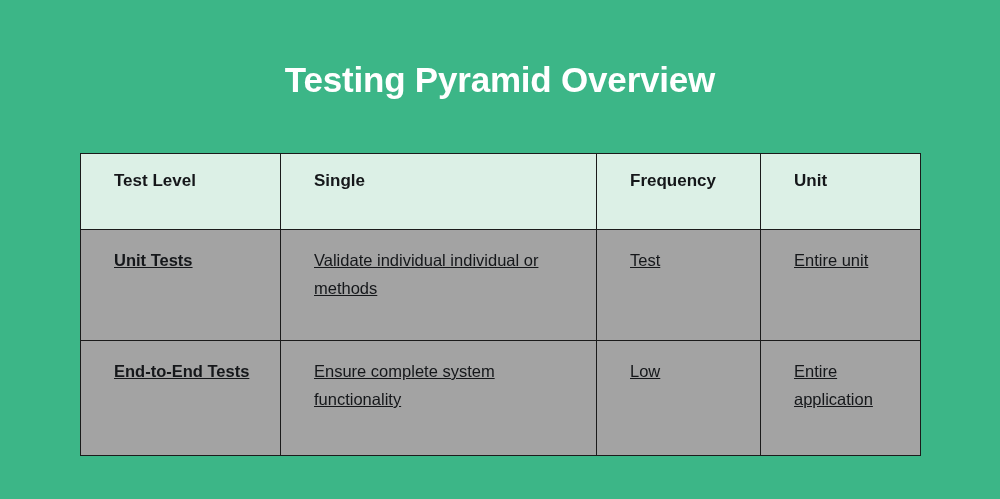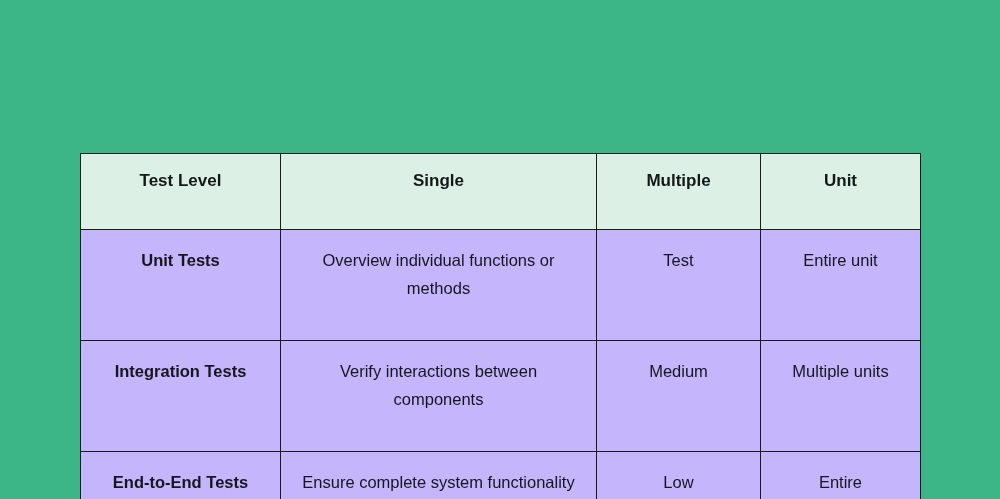--- a/index.html
+++ b/index.html
@@ -40,84 +40,80 @@
   table.data-table {
     width: 840px;
     border-collapse: collapse;
     table-layout: fixed;
     background: #ffffff;
     border: 1.5px solid #1b1b1b;
   }
   table.data-table th,
   table.data-table td {
     border: 1.5px solid #1b1b1b;
-    text-align: center;
+    text-align: left;
     vertical-align: top;
-    padding: 16px 18px 16px 18px;
+    padding: 16px 18px 16px 33px;
     font-size: 16.5px;
     line-height: 28px;
     color: #15171a;
   }
   table.data-table thead th {
     background: #dcf0e6;
     font-weight: bold;
     font-size: 17px;
     height: 49px;
     padding-top: 13px;
     padding-bottom: 13px;
   }
   table.data-table tbody td {
     font-weight: normal;
-    background: #c4b5fd;
+    background: #a3a3a3;
+    text-decoration: underline;
   }
   table.data-table tbody td.level-cell {
     font-weight: bold;
   }
   col.c-level { width: 200px; }
   col.c-purpose { width: 316px; }
   col.c-frequency { width: 164px; }
   col.c-scope { width: 160px; }
   .row-h1 td { height: 78px; }
   .row-h2 td { height: 78px; }
   .row-h3 td { height: 82px; }
 </style>
 </head>
 <body>
 
 <div class="page">
 
+  <div class="title">Testing Pyramid Overview</div>
 
   <div class="table-wrap">
     <table class="data-table">
       <colgroup>
         <col class="c-level">
         <col class="c-purpose">
         <col class="c-frequency">
         <col class="c-scope">
       </colgroup>
       <thead>
         <tr>
           <th>Test Level</th>
           <th>Single</th>
-          <th>Multiple</th>
+          <th>Frequency</th>
           <th>Unit</th>
         </tr>
       </thead>
       <tbody>
         <tr class="row-h1">
           <td class="level-cell">Unit Tests</td>
-          <td>Overview individual functions or methods</td>
+          <td>Validate individual individual or methods</td>
           <td>Test</td>
           <td>Entire unit</td>
-        </tr>
-        <tr class="row-h2">
-          <td class="level-cell">Integration Tests</td>
-          <td>Verify interactions between components</td>
-          <td>Medium</td>
-          <td>Multiple units</td>
         </tr>
         <tr class="row-h3">
           <td class="level-cell">End-to-End Tests</td>
           <td>Ensure complete system functionality</td>
           <td>Low</td>
           <td>Entire application</td>
         </tr>
       </tbody>
     </table>
   </div>

